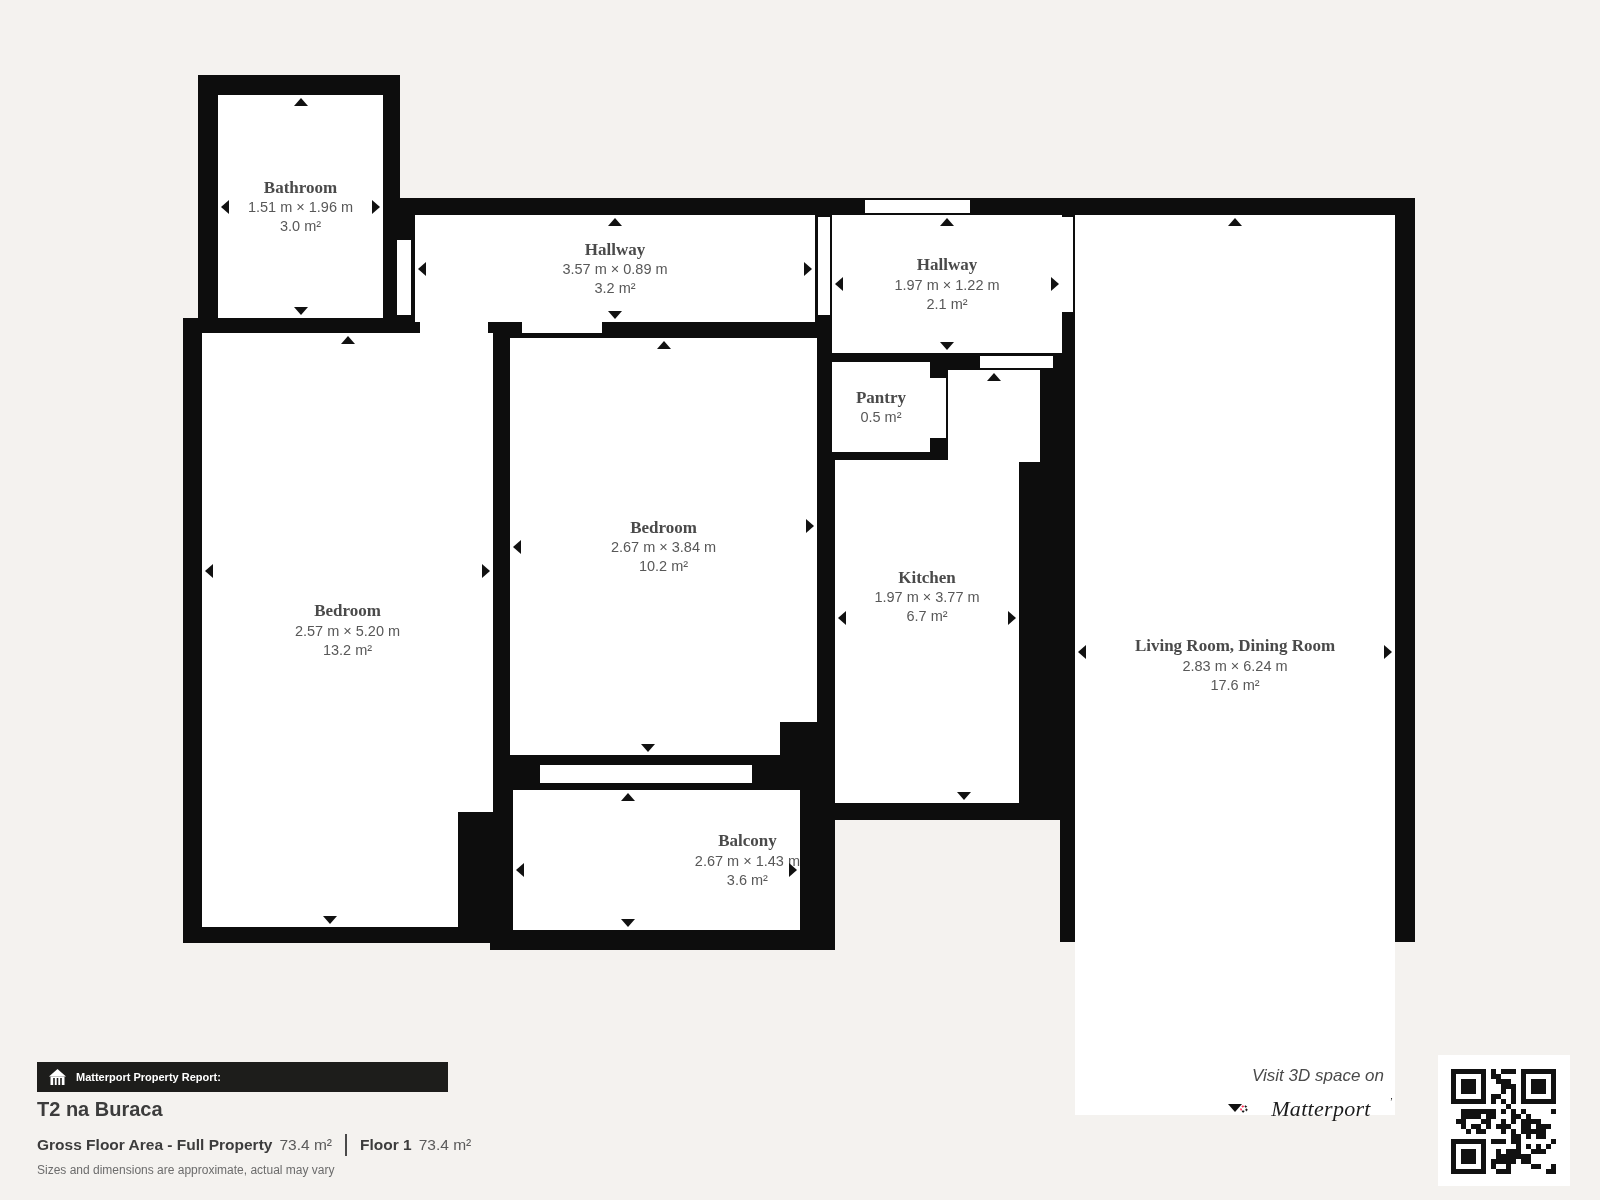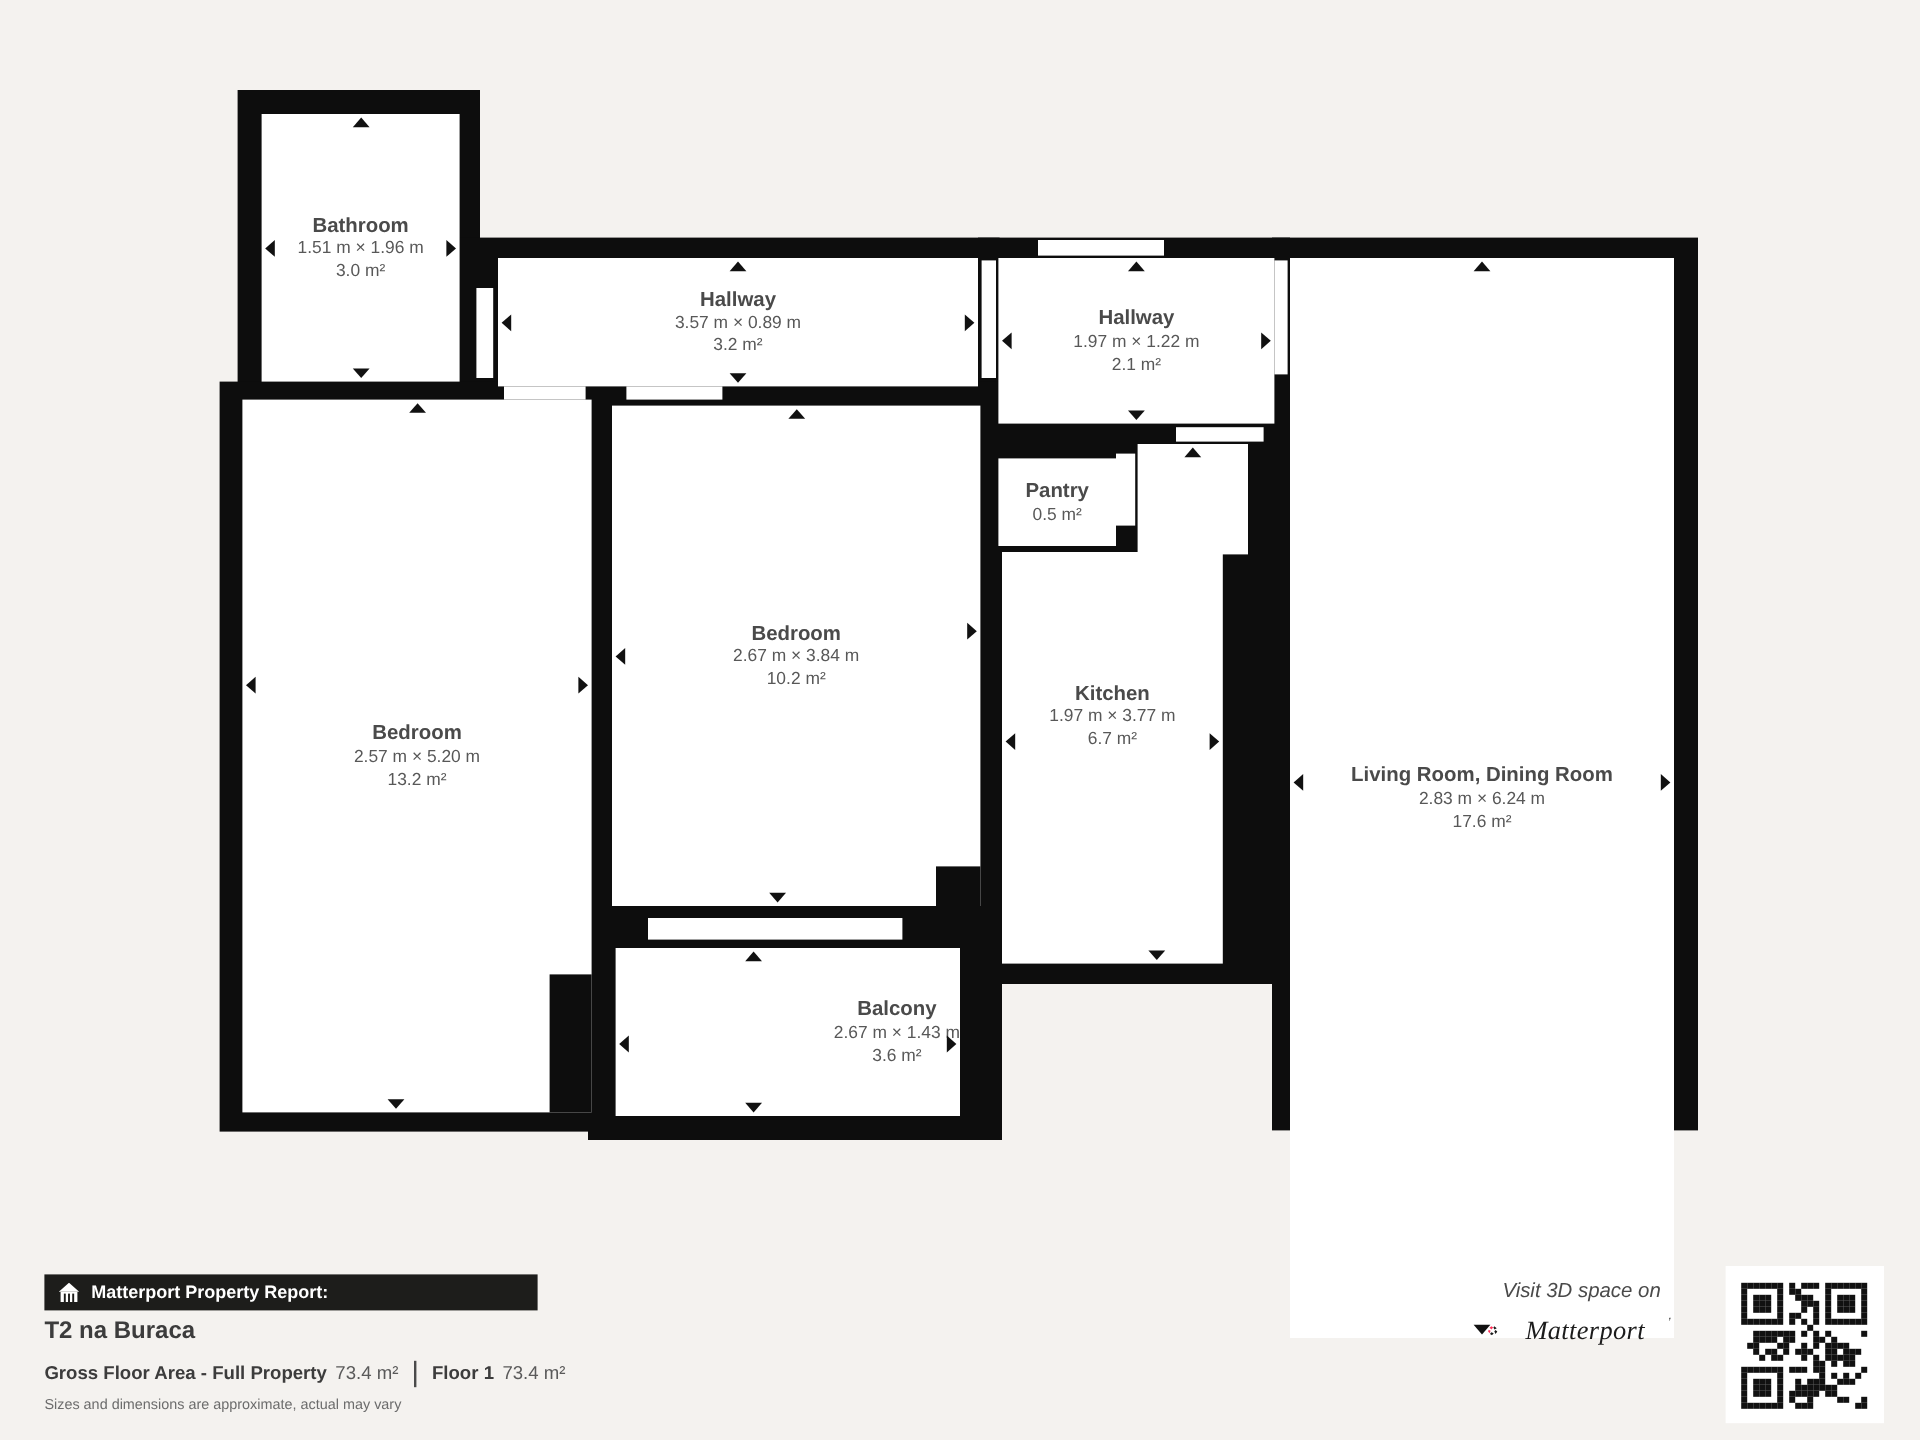--- a/index.html
+++ b/index.html
@@ -5,38 +5,38 @@
   * { margin:0; padding:0; box-sizing:border-box; }
   html,body { width:1600px; height:1200px; }
   body { font-family:"Liberation Sans", sans-serif; background:#f4f2ef; overflow:hidden; }
   .canvas { position:relative; width:1600px; height:1200px; background:#f4f2ef; }
 
   
   .wall { position:absolute; background:#0d0d0d; }
   .door-gap { position:absolute; background:#ffffff; }
   .room { position:absolute; background:#ffffff; display:flex; flex-direction:column; align-items:center; justify-content:center; }
   .room-label { text-align:center; }
-  .room-name { font-weight:bold; font-size:17px; color:#4a4a4a; line-height:1.25; }
+  .room-name { font-weight:bold; font-size:17px; color:#4a4a4a; line-height:1.25;font-family:Liberation Serif, serif; }
   .room-dims, .room-area { font-size:14.5px; color:#585858; line-height:1.32; }
 
   
   .arrow { position:absolute; width:0; height:0; }
   .a-up    { top:3px; left:50%; transform:translateX(-50%);
              border-left:7px solid transparent; border-right:7px solid transparent; border-bottom:8px solid #111; }
   .a-down  { bottom:3px; left:50%; transform:translateX(-50%);
              border-left:7px solid transparent; border-right:7px solid transparent; border-top:8px solid #111; }
   .a-left  { left:3px; top:50%; transform:translateY(-50%);
              border-top:7px solid transparent; border-bottom:7px solid transparent; border-right:8px solid #111; }
   .a-right { right:3px; top:50%; transform:translateY(-50%);
              border-top:7px solid transparent; border-bottom:7px solid transparent; border-left:8px solid #111; }
 
   
   .report-bar { position:absolute; left:37px; top:1062px; width:411px; height:30px;
                 background:#1d1d1b; display:flex; align-items:center; padding-left:12px; gap:10px; }
-  .report-bar-label { color:#ffffff; font-weight:bold; font-size:15px; }
+  .report-bar-label { color:#ffffff; font-weight:bold; font-size:11px; }
   .property-title { position:absolute; left:37px; top:1098px; font-size:20px; font-weight:bold; color:#3c3c3c; }
   .metrics { position:absolute; left:37px; top:1134px; font-size:15.5px; color:#5a5a5a;
              display:flex; align-items:center; }
   .metrics b { color:#3c3c3c; }
   .metrics .divider { width:2px; height:22px; background:#4a4a4a; margin:0 13px; }
   .disclaimer { position:absolute; left:37px; top:1163px; font-size:12px; color:#6c6c6c; }
 
   
   .promo { position:absolute; left:1240px; top:1066px; width:156px; text-align:center;font-style:italic; }
   .promo-line1 { font-size:17px; color:#4a4a4a; margin-bottom:9px; }
@@ -94,21 +94,21 @@
       <div class="arrow a-down"></div>
       <div class="arrow a-left"></div>
       <div class="arrow a-right"></div>
       <div class="room-label">
         <div class="room-name">Hallway</div>
         <div class="room-dims">1.97 m × 1.22 m</div>
         <div class="room-area">2.1 m²</div>
       </div>
     </div>
 
-    <div class="room" style="left:832px;top:382px;width:98px;height:73px;">
+    <div class="room" style="left:832px;top:362px;width:98px;height:90px;">
       <div class="room-label">
         <div class="room-name">Pantry</div>
         <div class="room-area">0.5 m²</div>
       </div>
     </div>
 
     <div class="room" style="left:202px;top:333px;width:291px;height:594px;">
       <div class="arrow a-up"></div>
       <div class="arrow a-down" style="left:44%;"></div>
       <div class="arrow a-left" style="top:40%;"></div>

